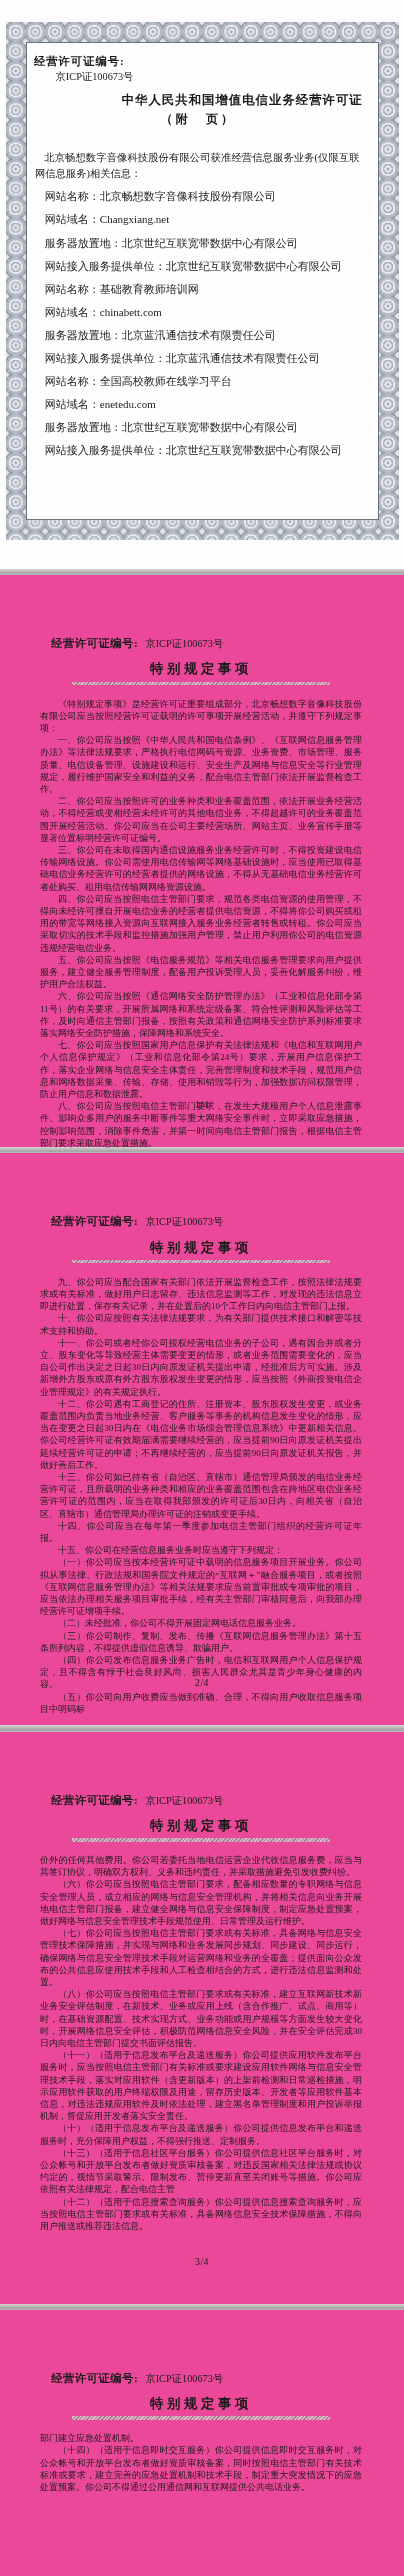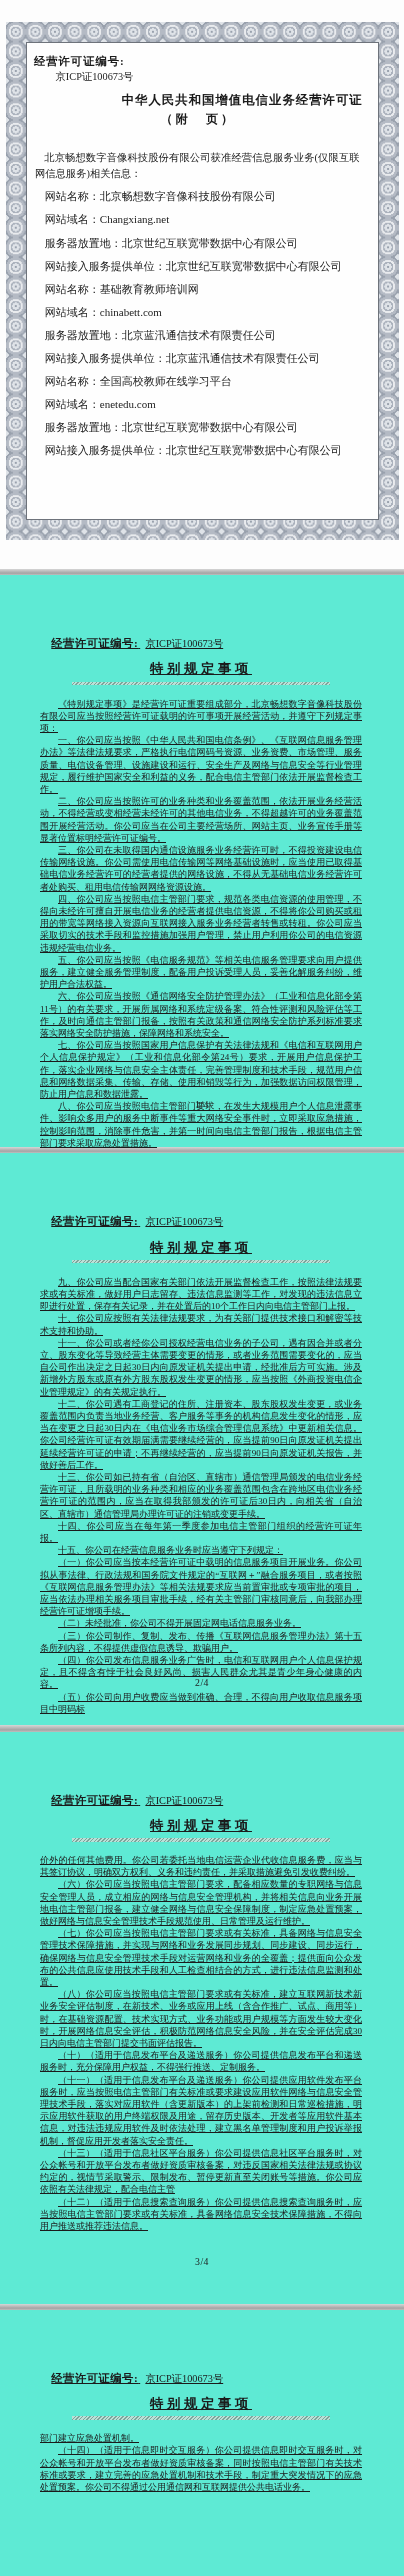--- a/index.html
+++ b/index.html
@@ -48,21 +48,21 @@
     margin:7.7px 3.1px 7.7px 1px; font-size:11px; line-height:1.4;
     text-indent:0.9em; text-align:justify;
   }
 
   
   .divider { height:6.2px; background:linear-gradient(180deg,#d6d6d6,#a4a4a4 70%,#bfbfbf); }
 
   
   .text-page {
     height:572px; box-sizing:border-box; position:relative;
-    padding:61px 43px 0 40px; background:#5eead4;text-decoration:underline;
+    padding:61px 43px 0 40px; background:#ec4899;
   }
   .text-page.last { height:564px; }
   .page-head { margin-left:11.3px; white-space:nowrap; }
   .head-label { font-size:11.3px; font-weight:bold; letter-spacing:0.5px; }
   .head-number { font-size:10.3px; margin-left:5.2px; }
   .sp-title {
     margin:9.3px 0 3.1px 0; text-align:center;
     font-size:13.4px; font-weight:bold; letter-spacing:3.6px;
   }
   .wavy {
@@ -166,22 +166,22 @@
       <span class="head-label">经营许可证编号:</span>
       <span class="head-number">京ICP证100673号</span>
     </div>
     <h2 class="sp-title">特别规定事项</h2>
     <div class="wavy"></div>
     <div class="paras">
         <p class="cont">价外的任何其他费用。你公司若委托当地电信运营企业代收信息服务费，应当与其签订协议，明确双方权利、义务和违约责任，并采取措施避免引发收费纠纷。</p>
         <p>（六）你公司应当按照电信主管部门要求，配备相应数量的专职网络与信息安全管理人员，成立相应的网络与信息安全管理机构，并将相关信息向业务开展地电信主管部门报备，建立健全网络与信息安全保障制度，制定应急处置预案，做好网络与信息安全管理技术手段规范使用、日常管理及运行维护。</p>
         <p>（七）你公司应当按照电信主管部门要求或有关标准，具备网络与信息安全管理技术保障措施，并实现与网络和业务发展同步规划、同步建设、同步运行，确保网络与信息安全管理技术手段对运营网络和业务的全覆盖；提供面向公众发布的公共信息应使用技术手段和人工检查相结合的方式，进行违法信息监测和处置。</p>
         <p>（八）你公司应当按照电信主管部门要求或有关标准，建立互联网新技术新业务安全评估制度，在新技术、业务或应用上线（含合作推广、试点、商用等）时，在基础资源配置、技术实现方式、业务功能或用户规模等方面发生较大变化时，开展网络信息安全评估，积极防范网络信息安全风险，并在安全评估完成30日内向电信主管部门提交书面评估报告。</p>
+        <p>（十一）（适用于信息发布平台及递送服务）你公司提供应用软件发布平台服务时，应当按照电信主管部门有关标准或要求建设应用软件网络与信息安全管理技术手段，落实对应用软件（含更新版本）的上架前检测和日常巡检措施，明示应用软件获取的用户终端权限及用途，留存历史版本、开发者等应用软件基本信息，对违法违规应用软件及时依法处理，建立黑名单管理制度和用户投诉举报机制，督促应用开发者落实安全责任。</p>
         <p>（十）（适用于信息发布平台及递送服务）你公司提供信息发布平台和递送服务时，充分保障用户权益，不得强行推送、定制服务。</p>
-        <p>（十一）（适用于信息发布平台及递送服务）你公司提供应用软件发布平台服务时，应当按照电信主管部门有关标准或要求建设应用软件网络与信息安全管理技术手段，落实对应用软件（含更新版本）的上架前检测和日常巡检措施，明示应用软件获取的用户终端权限及用途，留存历史版本、开发者等应用软件基本信息，对违法违规应用软件及时依法处理，建立黑名单管理制度和用户投诉举报机制，督促应用开发者落实安全责任。</p>
         <p>（十三）（适用于信息社区平台服务）你公司提供信息社区平台服务时，对公众帐号和开放平台发布者做好资质审核备案，对违反国家相关法律法规或协议约定的，视情节采取警示、限制发布、暂停更新直至关闭账号等措施。你公司应依照有关法律规定，配合电信主管</p>
         <p>（十二）（适用于信息搜索查询服务）你公司提供信息搜索查询服务时，应当按照电信主管部门要求或有关标准，具备网络信息安全技术保障措施，不得向用户推送或推荐违法信息。</p>
       </div>
     <div class="page-num">3/4</div>
   </section>
 
   <div class="divider"></div>
 
   <section class="text-page last">
     <div class="page-head">

